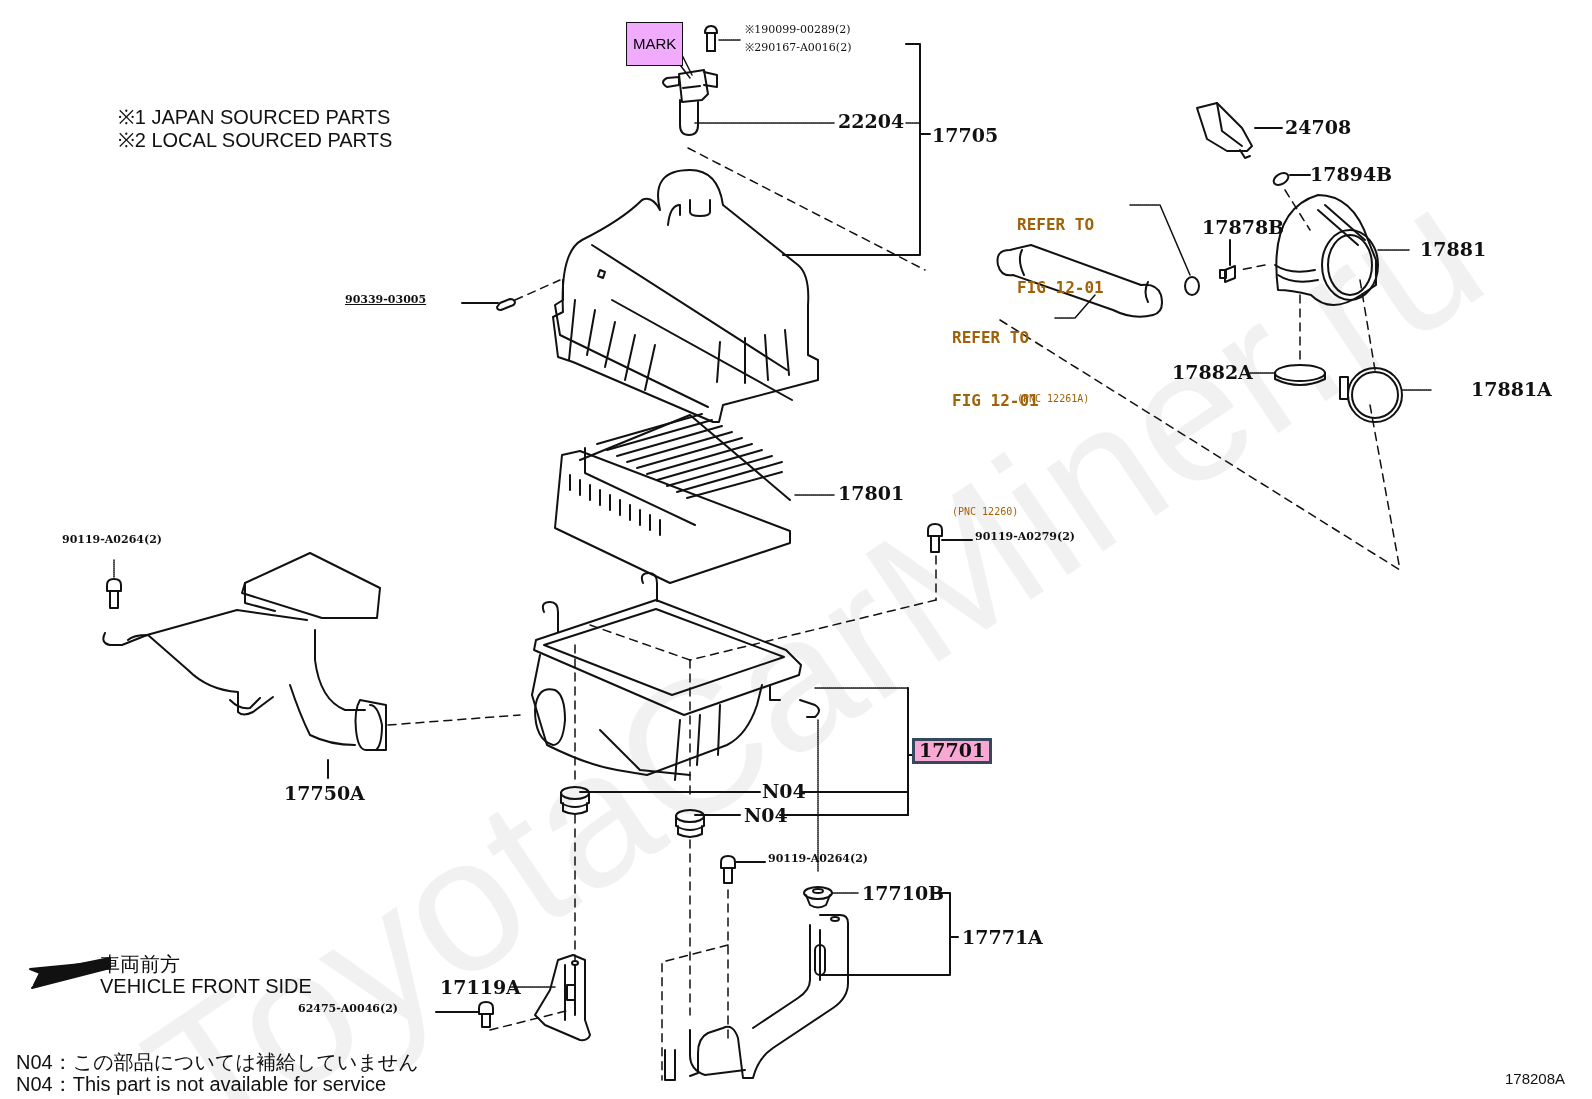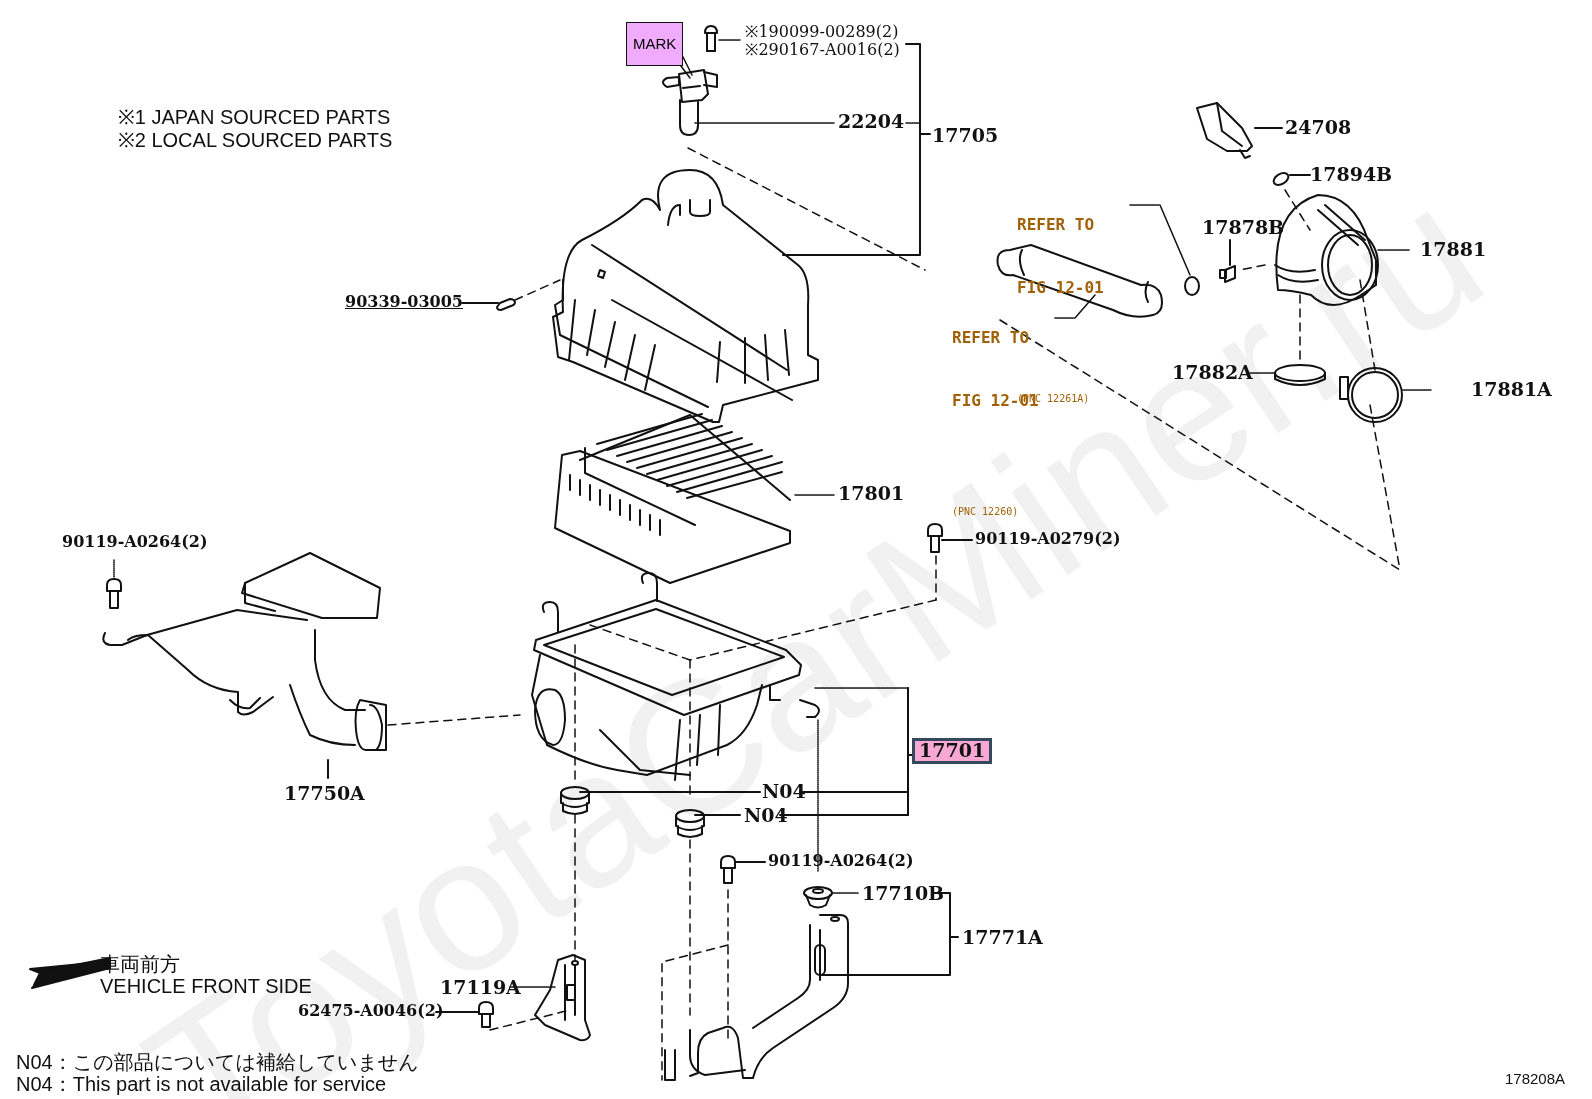--- a/index.html
+++ b/index.html
@@ -1,20 +1,20 @@
 <!DOCTYPE html>
 <html><head>
 <meta charset="utf-8">
 <style>
   html, body { margin: 0; padding: 0; background: #ffffff; }
   body { width: 1592px; height: 1099px; position: relative; overflow: hidden; font-family: "DejaVu Sans Mono", monospace; }
   #stage { position: absolute; left: 0; top: 0; width: 1592px; height: 1099px; }
   svg { position: absolute; left: 0; top: 0; }
   .lbl { position: absolute; font-family: "DejaVu Serif", serif; font-weight: bold; font-size: 19px; color: #111; white-space: nowrap; letter-spacing: 0px; line-height: 1; }
-  .lbl.sm { font-size: 16px; }
+  .lbl.sm { font-size: 11px; }
   .note { position: absolute; font-family: "Liberation Sans", sans-serif; font-size: 20px; color: #111; white-space: nowrap; line-height: 1.2; }
   .refer { position: absolute; font-family: "DejaVu Sans Mono", monospace; font-weight: bold; font-size: 16px; color: #a16207; white-space: pre; line-height: 21px; }
   .refer .pnc { font-weight: normal; font-size: 10px; margin-top: 48px; }
   .mark-box { position: absolute; border: 1.5px solid #111; padding: 12px 6px; font-family: "Liberation Sans", sans-serif; font-size: 15px; background: #f0abfc; line-height: 18px; }
   .hl-box { position: absolute; border: 3px solid #34495e; padding: 0 4px; background:#f9a8d4; }
   .watermark { position: absolute; left: 120px; top: 420px; font-family: "Liberation Sans", sans-serif; font-size: 190px; color: rgba(0,0,0,0.055); transform: rotate(-34deg); transform-origin: left top; white-space: nowrap; pointer-events: none; top: 1010px; left: 110px; }
 </style>
 </head>
 <body>
 

